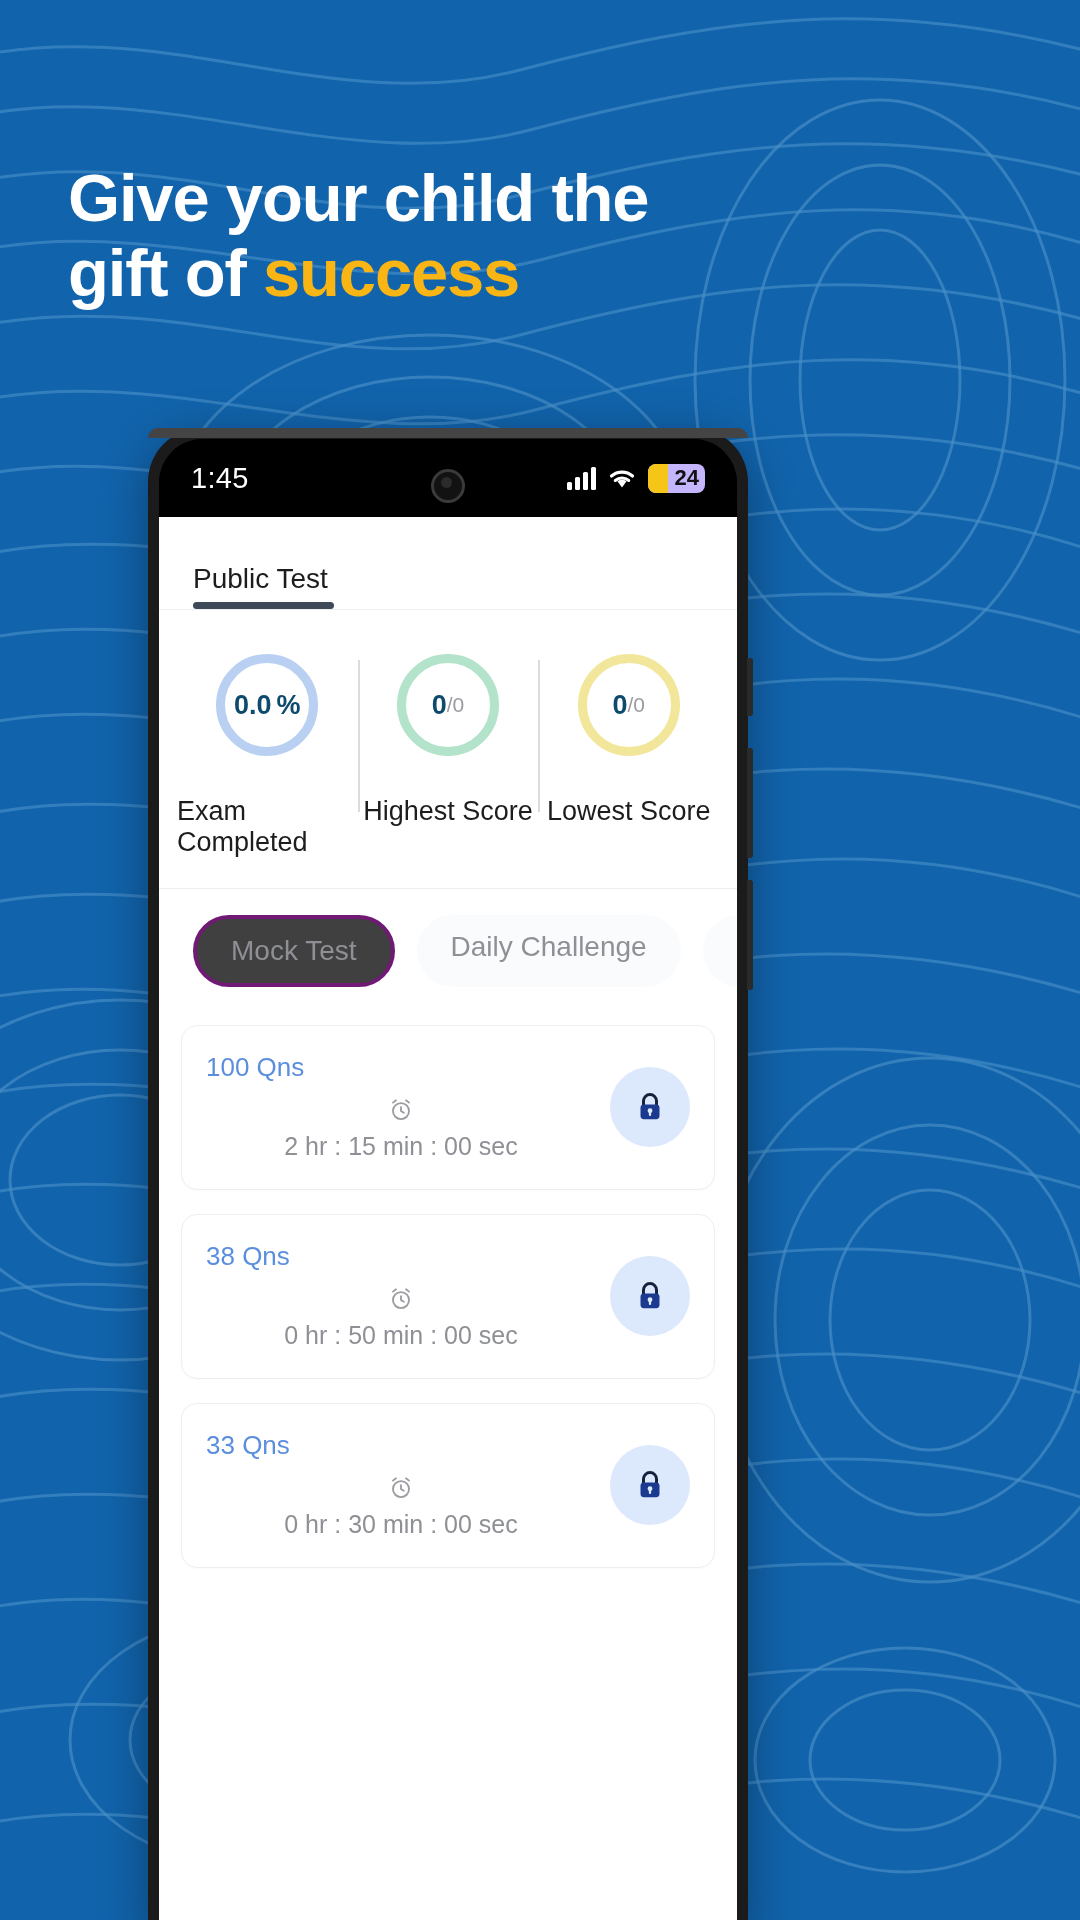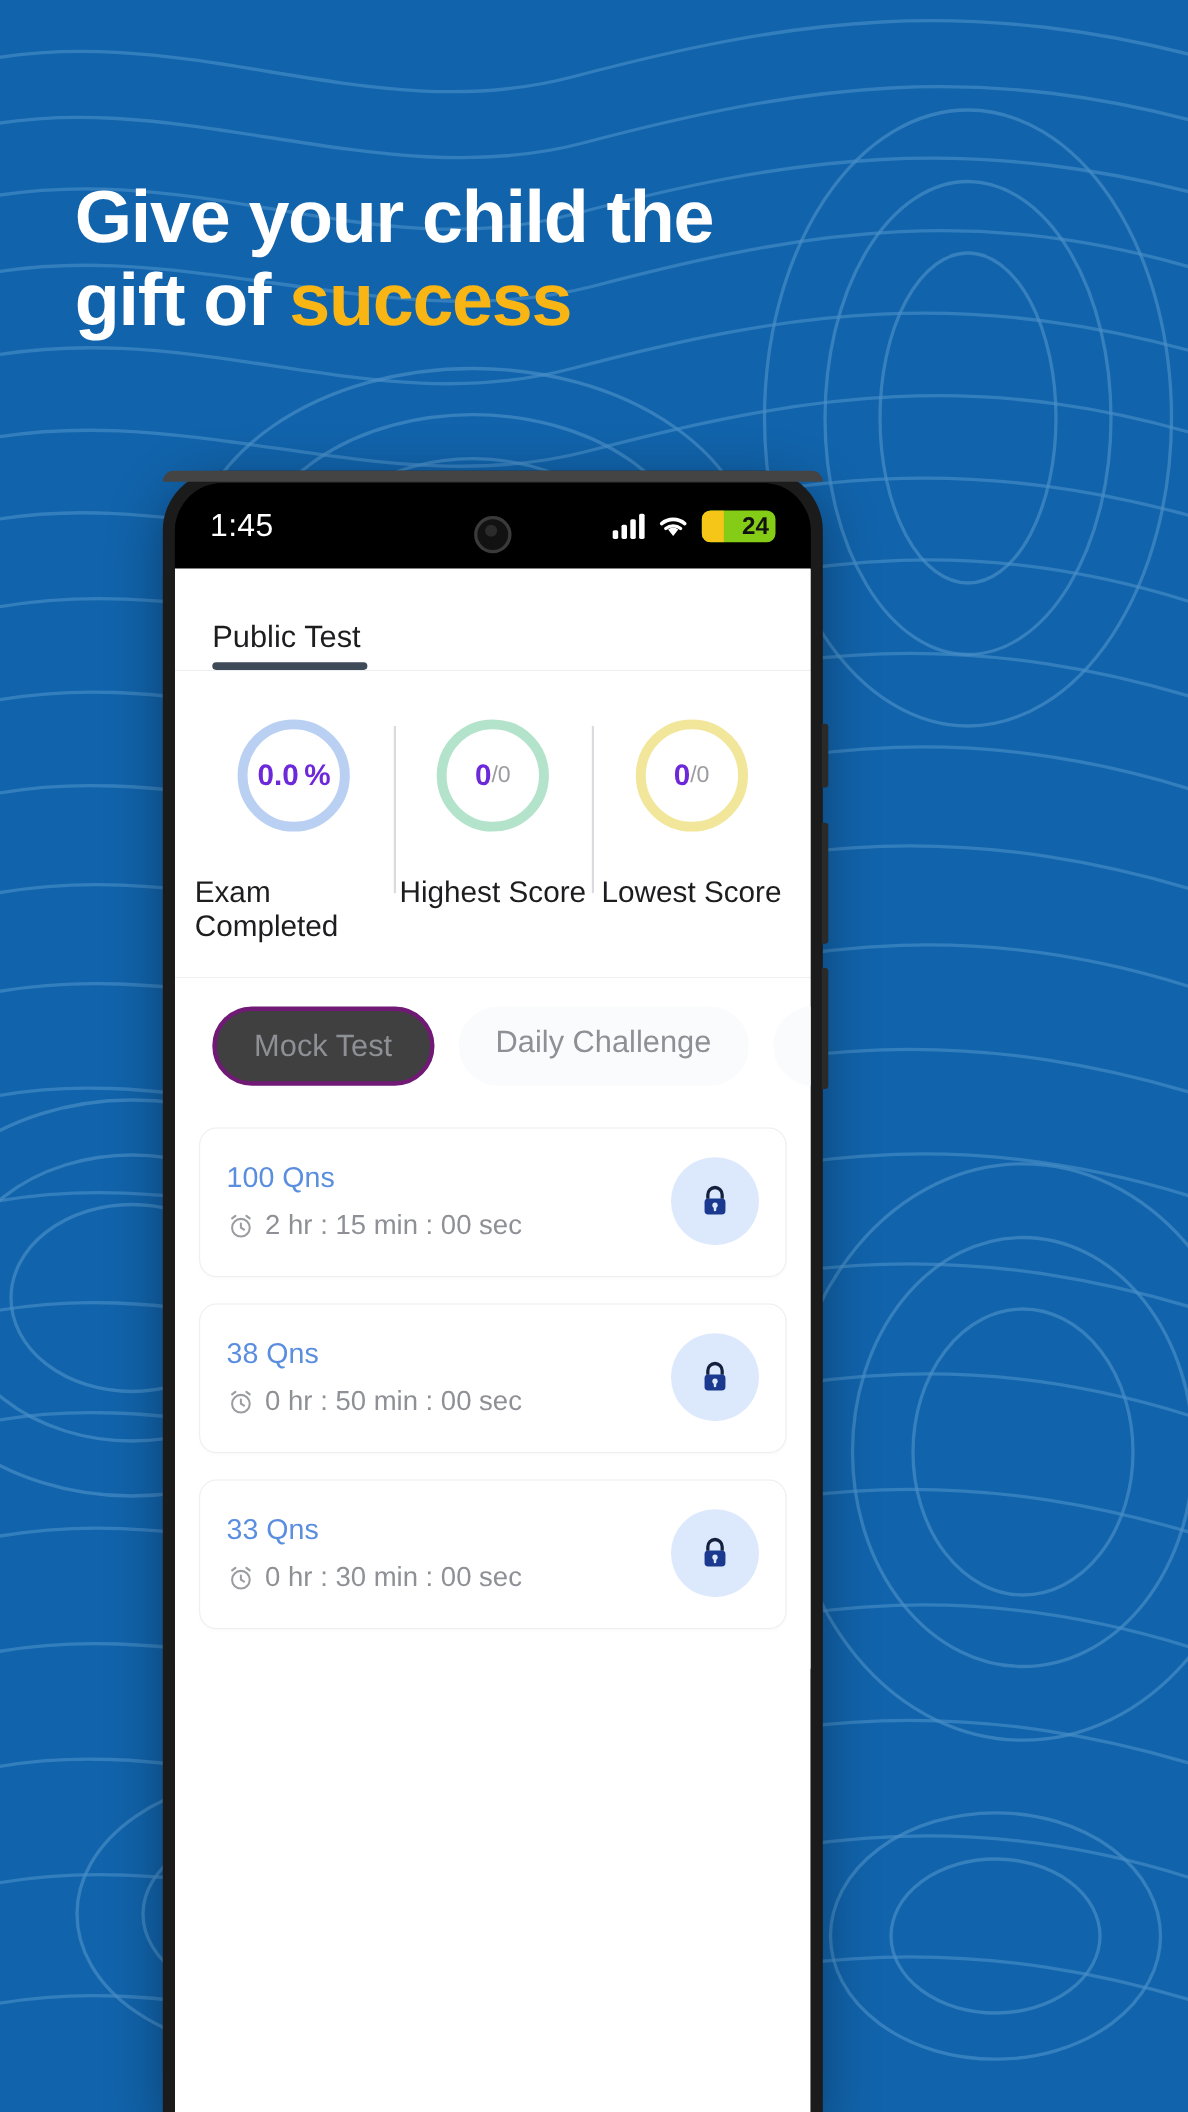--- a/index.html
+++ b/index.html
@@ -70,22 +70,22 @@
     width:11px; height:11px; border-radius:50%; background:#2b2b2b;
   }
   .sb-right{ display:flex; align-items:center; gap:11px; }
   .sig{ display:flex; align-items:flex-end; gap:3px; height:23px; }
   .sig i{ width:5px; background:#fff; border-radius:1.5px; display:block; }
   .sig i:nth-child(1){ height:8px; }
   .sig i:nth-child(2){ height:13px; }
   .sig i:nth-child(3){ height:18px; }
   .sig i:nth-child(4){ height:23px; }
   .batt{
-    position:relative; width:67px; height:29px; border-radius:8px;
-    background:#84cc16; display:flex; align-items:center; justify-content:flex-end;
+    position:relative; width:57px; height:29px; border-radius:8px;
+    background:#c4b5fd; display:flex; align-items:center; justify-content:flex-end;
     padding-right:6px; overflow:hidden;
   }
   .batt::before{
     content:""; position:absolute; left:0; top:0; bottom:0; width:20px;
     background:#f5c518;
   }
   .batt::after{
     content:""; position:absolute; right:-7px; top:9px;
     width:5px; height:11px; background:#8a8a8a; border-radius:0 3px 3px 0;
   }
@@ -115,21 +115,21 @@
     background:#d9dbdf;
   }
   .ring{
     width:102px; height:102px; border-radius:50%;
     border:9px solid #b9d0f3;
     display:flex; align-items:center; justify-content:center;
     background:#fff;
   }
   .ring.green{ border-color:#b4e3cb; }
   .ring.yellow{ border-color:#f2e69a; }
-  .ring .val{ font-size:27px; font-weight:700; color:#6d28d9; }
+  .ring .val{ font-size:27px; font-weight:700; color:#0c4a6e; }
   .ring .den{ font-size:21px; font-weight:500; color:#9b9ba0; }
   .stat .cap{ margin-top:40px; font-size:27px; color:#1d1d1f; font-weight:500; }
 
   .chips-divider{ height:1px; background:#eceef1; }
   .chips{
     display:flex; gap:22px; padding:26px 0 26px 34px;
     background:#fff; overflow:hidden;
   }
   .chip{
     flex:0 0 auto; border-radius:40px; padding:16px 34px;
@@ -140,21 +140,21 @@
   .cards{ padding:12px 22px; background:#fff; }
   .card{
     border:1px solid #eceef1; border-radius:16px; background:#fff;
     padding:26px 24px 28px 24px; margin-bottom:24px;
     display:flex; align-items:center; gap:14px;
     box-shadow:0 1px 2px rgba(0,0,0,.02);
   }
   .card-main{ flex:1; min-width:0; }
   .qns{ font-size:26px; color:#5b8ede; font-weight:500; }
   .c-title{ font-size:31px; font-weight:700; color:#1d1d1f; margin-top:14px; line-height:1.25; }
-  .c-time{ font-size:25px; color:#8e9096; margin-top:14px; display:flex; align-items:center; gap:9px; }
+  .c-time{ font-size:25px; color:#8e9096; margin-top:14px; display:flex; align-items:center; gap:9px;flex-direction:column; }
   .lock-wrap{
     flex:0 0 auto; width:80px; height:80px; border-radius:50%;
     background:#dce8fb; display:flex; align-items:center; justify-content:center;
   }
 </style>
 </head>
 <body>
 
 <svg id="topo-bg" viewBox="0 0 1080 1920" preserveAspectRatio="none">
   <rect width="1080" height="1920" fill="#1163ab"></rect>

